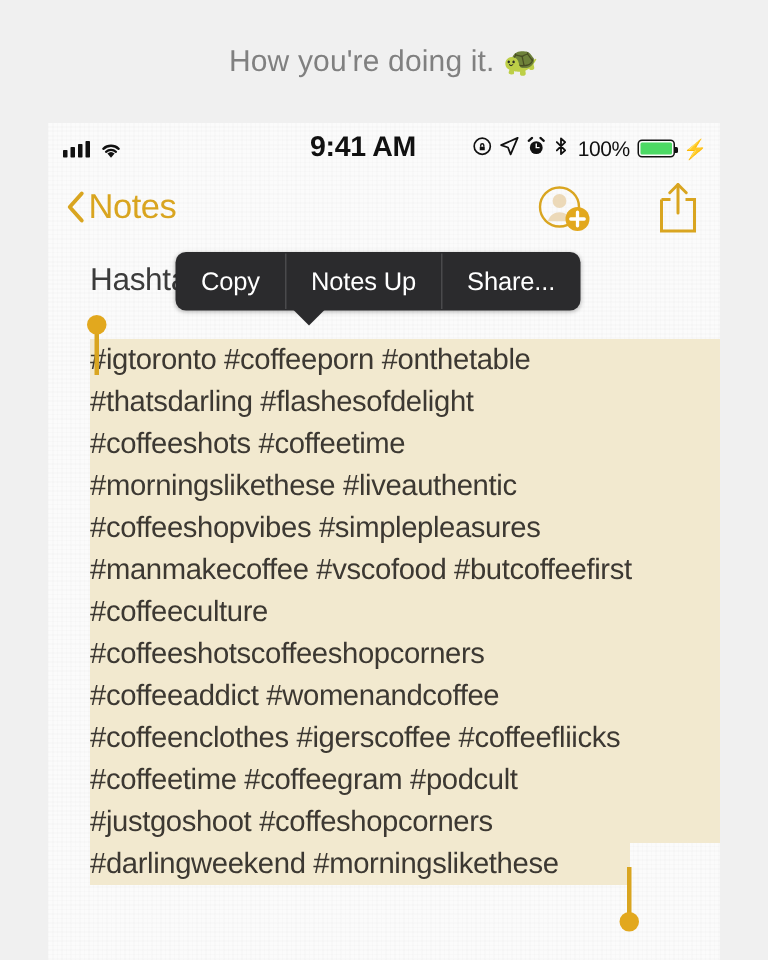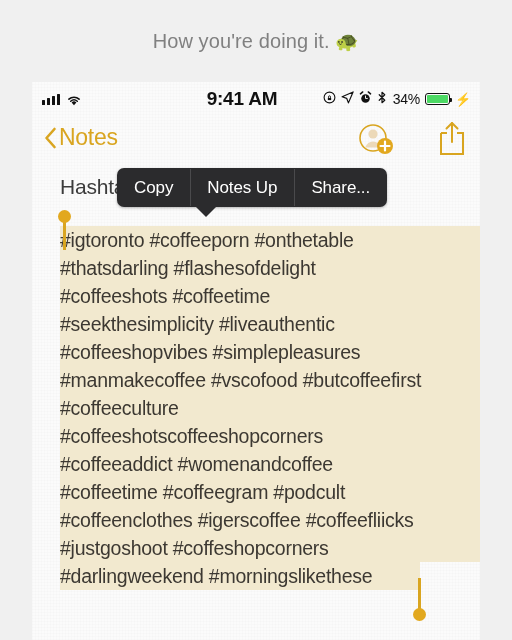--- a/index.html
+++ b/index.html
@@ -340,21 +340,21 @@
           <circle cx="7" cy="8" r="4.6" fill="#111"></circle>
           <path d="M1.6 3.1 4 1M12.4 3.1 10 1" stroke="#111" stroke-width="1.6" stroke-linecap="round"></path>
           <path d="M7 5.4V8h2" stroke="#fff" stroke-width="1" stroke-linecap="round"></path>
         </svg>
       </span>
       <span class="glyph">
         <svg viewBox="0 0 10 14" width="10" height="13">
           <path d="M2 4 8 10 5 12.6V1.4L8 4 2 10" fill="none" stroke="#111" stroke-width="1.3" stroke-linejoin="round" stroke-linecap="round"></path>
         </svg>
       </span>
-      <span class="sb-pct">34%</span>
+      <span class="sb-pct">100%</span>
       <span class="battery">
           <span class="fill"></span>
         </span>
       <span class="bolt">⚡</span>
     </div>
   </div>
 
   <div id="navbar">
     <div id="back-btn">
       <span class="chev">
@@ -386,28 +386,28 @@
 
   <div id="note-title">Hashtags</div>
 
   <div id="hl-band"></div>
   <div id="hl-band-tail"></div>
 
   <div id="note-body">
     <div class="note-line"><span>#igtoronto #coffeeporn #onthetable</span></div>
     <div class="note-line"><span>#thatsdarling #flashesofdelight</span></div>
     <div class="note-line"><span>#coffeeshots #coffeetime</span></div>
-    <div class="note-line"><span>#seekthesimplicity #liveauthentic</span></div>
+    <div class="note-line"><span>#morningslikethese #liveauthentic</span></div>
     <div class="note-line"><span>#coffeeshopvibes #simplepleasures</span></div>
     <div class="note-line"><span>#manmakecoffee #vscofood #butcoffeefirst</span></div>
     <div class="note-line"><span>#coffeeculture</span></div>
     <div class="note-line"><span>#coffeeshotscoffeeshopcorners</span></div>
     <div class="note-line"><span>#coffeeaddict #womenandcoffee</span></div>
+    <div class="note-line"><span>#coffeenclothes #igerscoffee #coffeefliicks</span></div>
     <div class="note-line"><span>#coffeetime #coffeegram #podcult</span></div>
-    <div class="note-line"><span>#coffeenclothes #igerscoffee #coffeefliicks</span></div>
     <div class="note-line"><span>#justgoshoot #coffeshopcorners</span></div>
     <div class="note-line"><span>#darlingweekend #morningslikethese</span></div>
   </div>
 
   <div class="handle" id="handle-start">
     <span class="stem"></span>
     <span class="knob"></span>
   </div>
   <div class="handle" id="handle-end">
     <span class="stem"></span>

